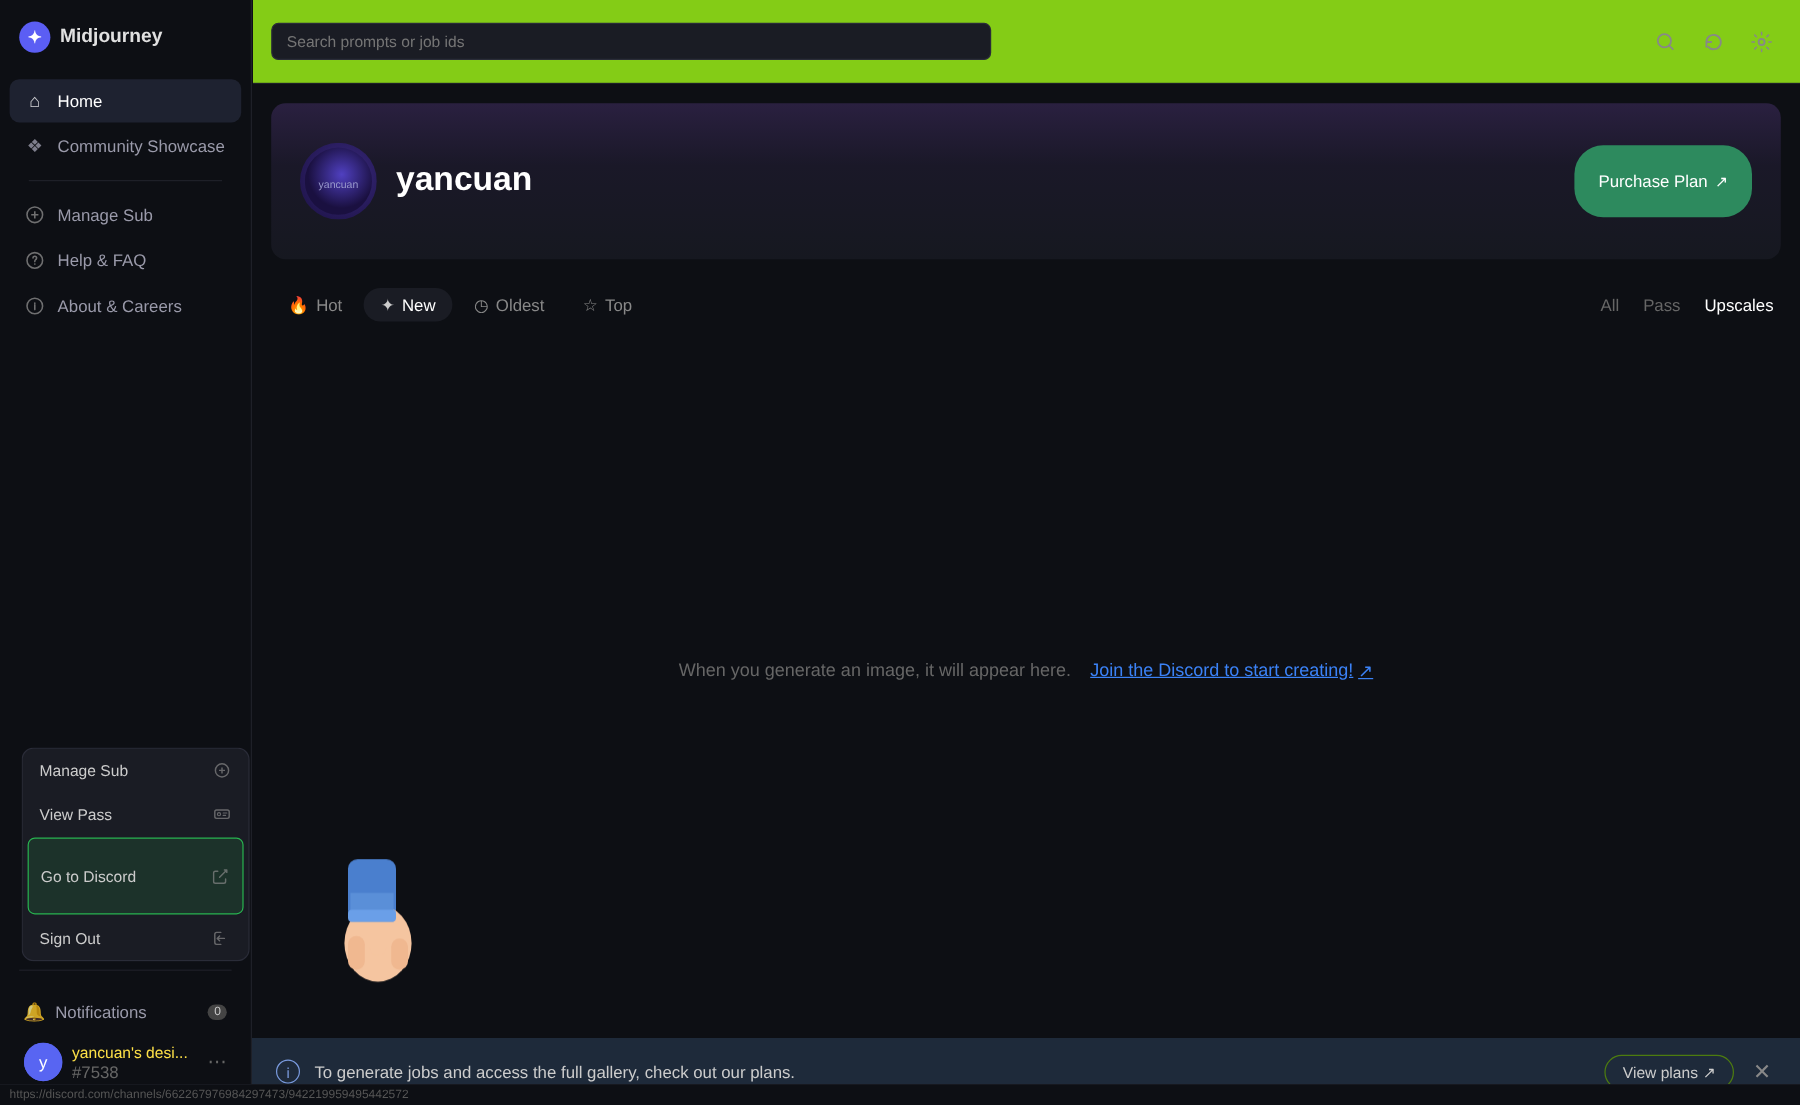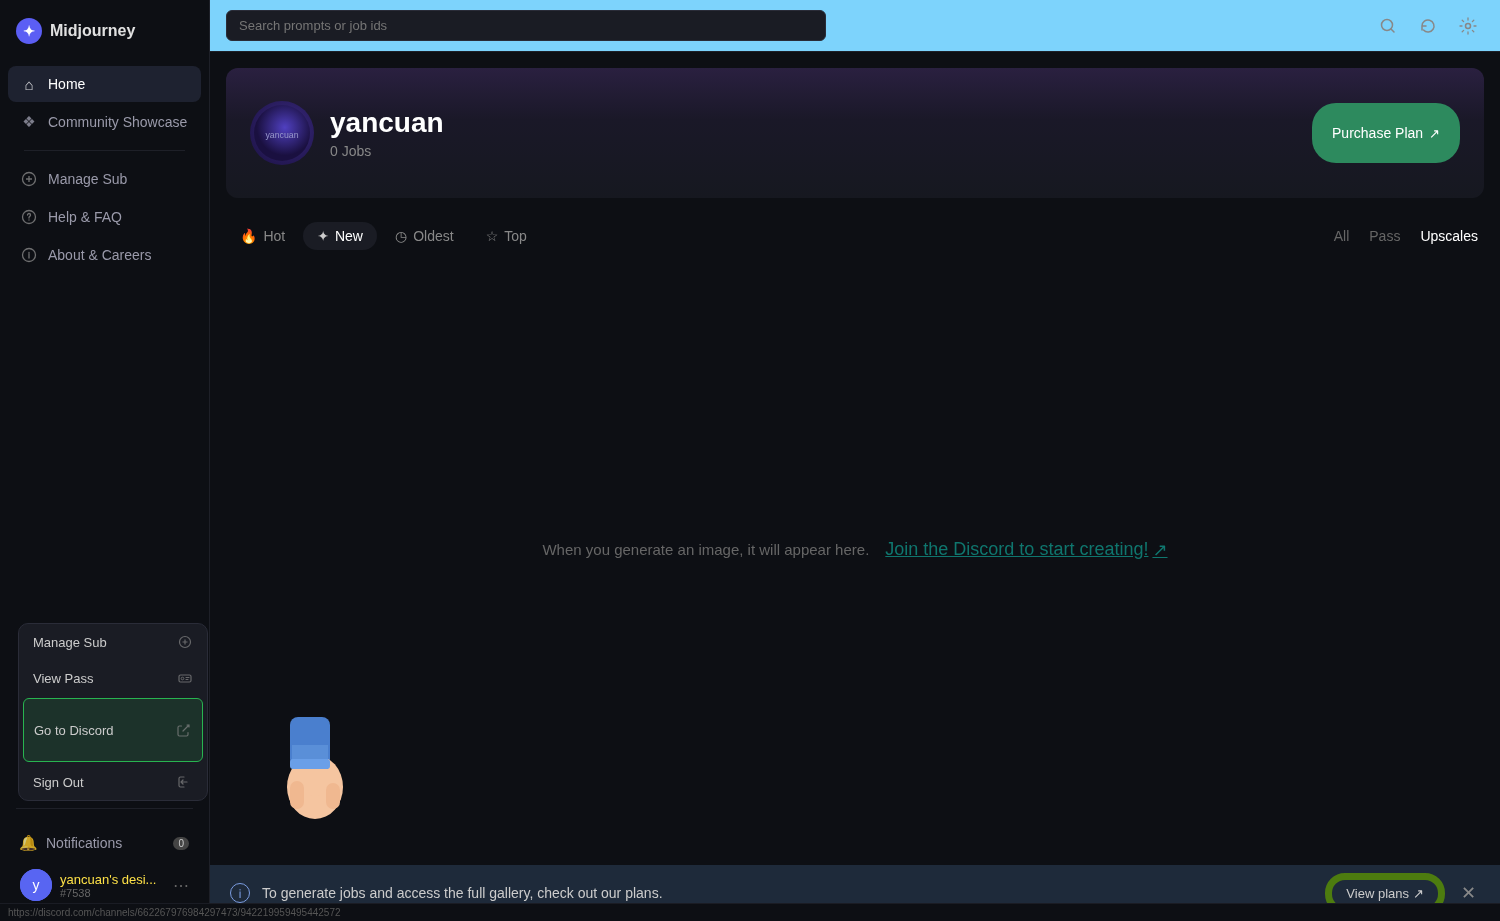--- a/index.html
+++ b/index.html
@@ -101,21 +101,21 @@
       border-radius: 50%;
       background: #5865f2;
       display: flex;
       align-items: center;
       justify-content: center;
       font-size: 12px;
       color: white;
     }
     .user-info { flex: 1; }
     .user-name { font-size: 13px; color: #fde047; }
-    .user-tag { font-size: 11px; color: #666; }
+    .user-tag { font-size: 14px; color: #666; }
     .notifications-btn {
       display: flex;
       align-items: center;
       gap: 8px;
       padding: 9px 12px;
       border-radius: 8px;
       cursor: pointer;
       font-size: 14px;
       color: #9a9aaa;
     }
@@ -136,24 +136,24 @@
       flex-direction: column;
       height: 100%;
       overflow: hidden;
     }
 
     
     .topbar {
       display: flex;
       align-items: center;
       padding: 10px 16px;
-      background: #7dd3fc;
+      background: #84cc16;
       border-bottom: 1px solid #1e2028;
       gap: 8px;
-      height: 52px;
+      height: 70px;
     }
     .search-input-wrap {
       flex: 1;
       max-width: 600px;
       position: relative;
     }
     .search-input {
       width: 100%;
       background: #1a1c24;
       border: 1px solid #2a2c38;
@@ -285,22 +285,22 @@
       align-items: center;
       justify-content: center;
       gap: 16px;
       padding-bottom: 80px;
     }
     .empty-text {
       font-size: 15px;
       color: #666;
     }
     .discord-link {
-      font-size: 18px;
-      color: #0f766e;
+      font-size: 15px;
+      color: #3b82f6;
       text-decoration: underline;
       cursor: pointer;
       display: flex;
       align-items: center;
       gap: 4px;
     }
 
     
     .context-menu {
       position: fixed;
@@ -375,21 +375,21 @@
       color: #7b9ce0;
       flex-shrink: 0;
     }
     .bottom-bar-text {
       font-size: 14px;
       color: #ccc;
       flex: 1;
     }
     .view-plans-btn {
       background: transparent;
-      border: 7px solid #4d7c0f;
+      border: 1px solid #4d7c0f;
       border-radius: 20px;
       padding: 6px 14px;
       color: #ccc;
       font-size: 13px;
       cursor: pointer;
       display: flex;
       align-items: center;
       gap: 4px;
     }
     .close-bottom-bar {
@@ -531,21 +531,20 @@
                 <stop offset="100%" stop-color="#1a1040"></stop>
               </radialGradient>
             </defs>
             <circle cx="32" cy="32" r="32" fill="url(#ag)"></circle>
             <text x="32" y="38" text-anchor="middle" fill="#9999cc" font-size="10" font-family="sans-serif">yancuan</text>
           </svg>
       </div>
     </div>
     <div class="profile-info">
       <div class="profile-name">yancuan</div>
-      <div class="profile-jobs">0 Jobs</div>
     </div>
     <button class="purchase-plan-btn">
       <span>Purchase Plan</span>
       <span style="font-size:13px;">↗</span>
     </button>
   </div>
 
   <div class="filter-bar">
     <div class="filter-tab">
       <span>🔥</span>

